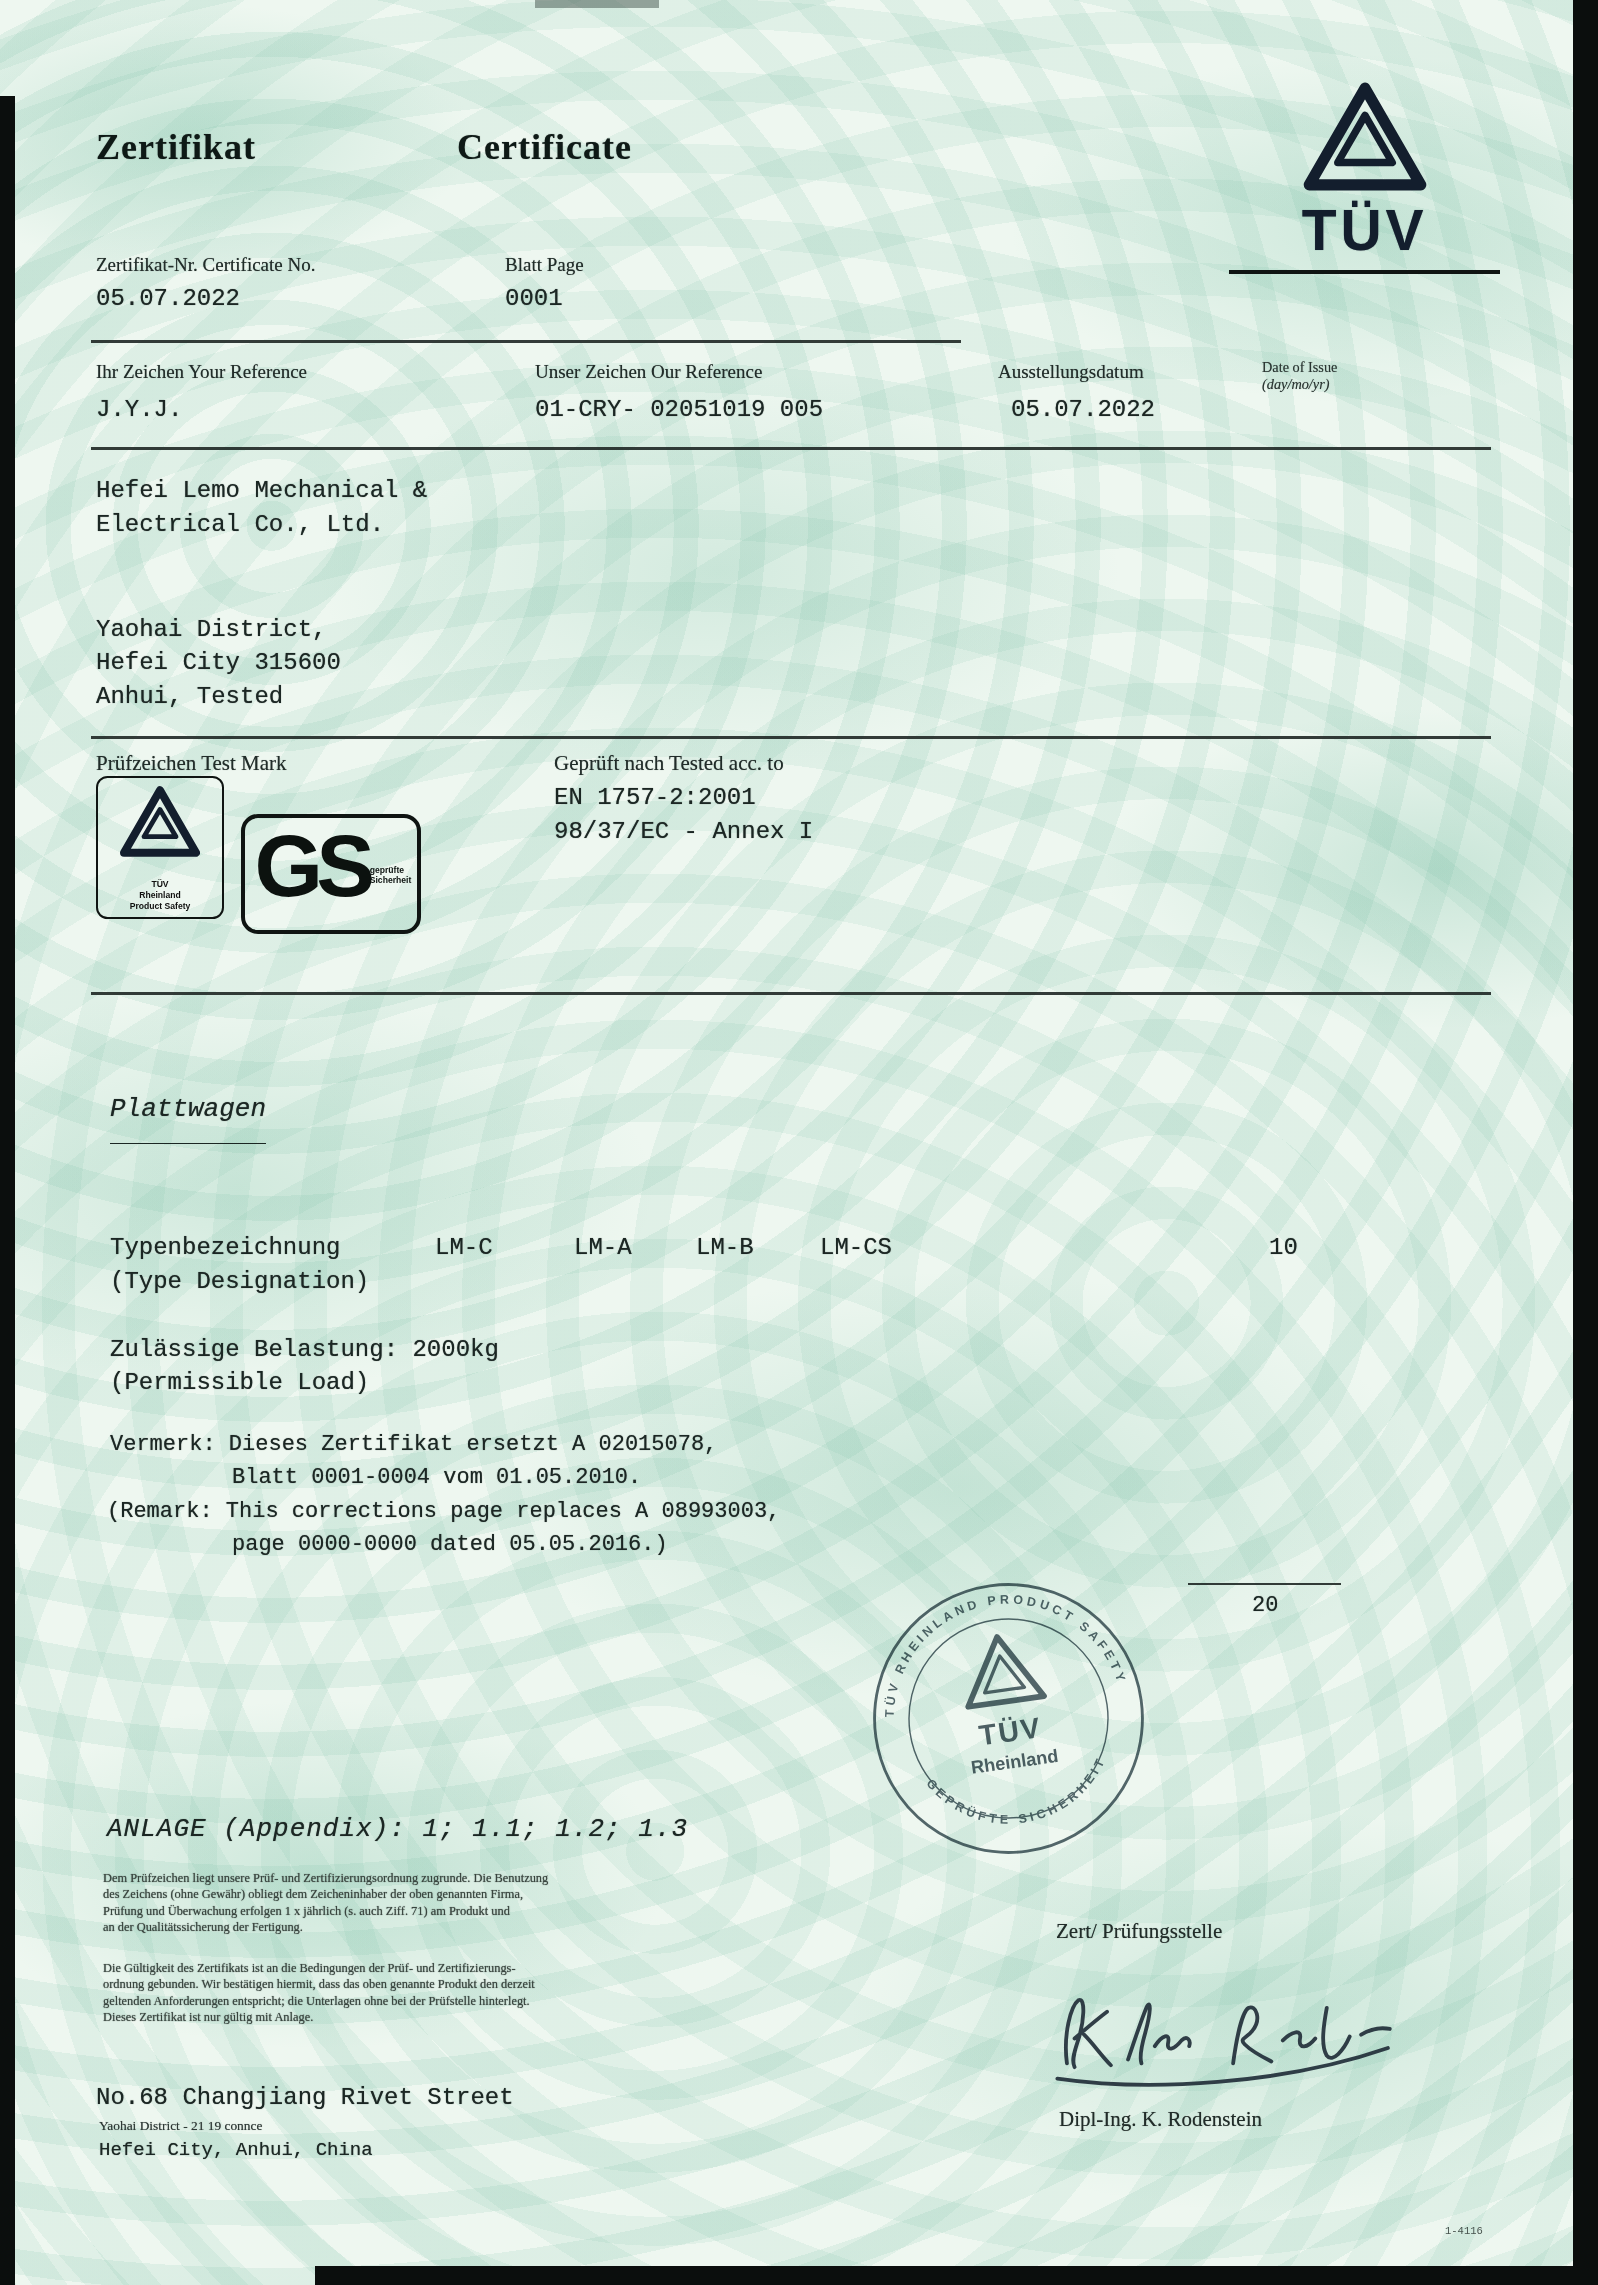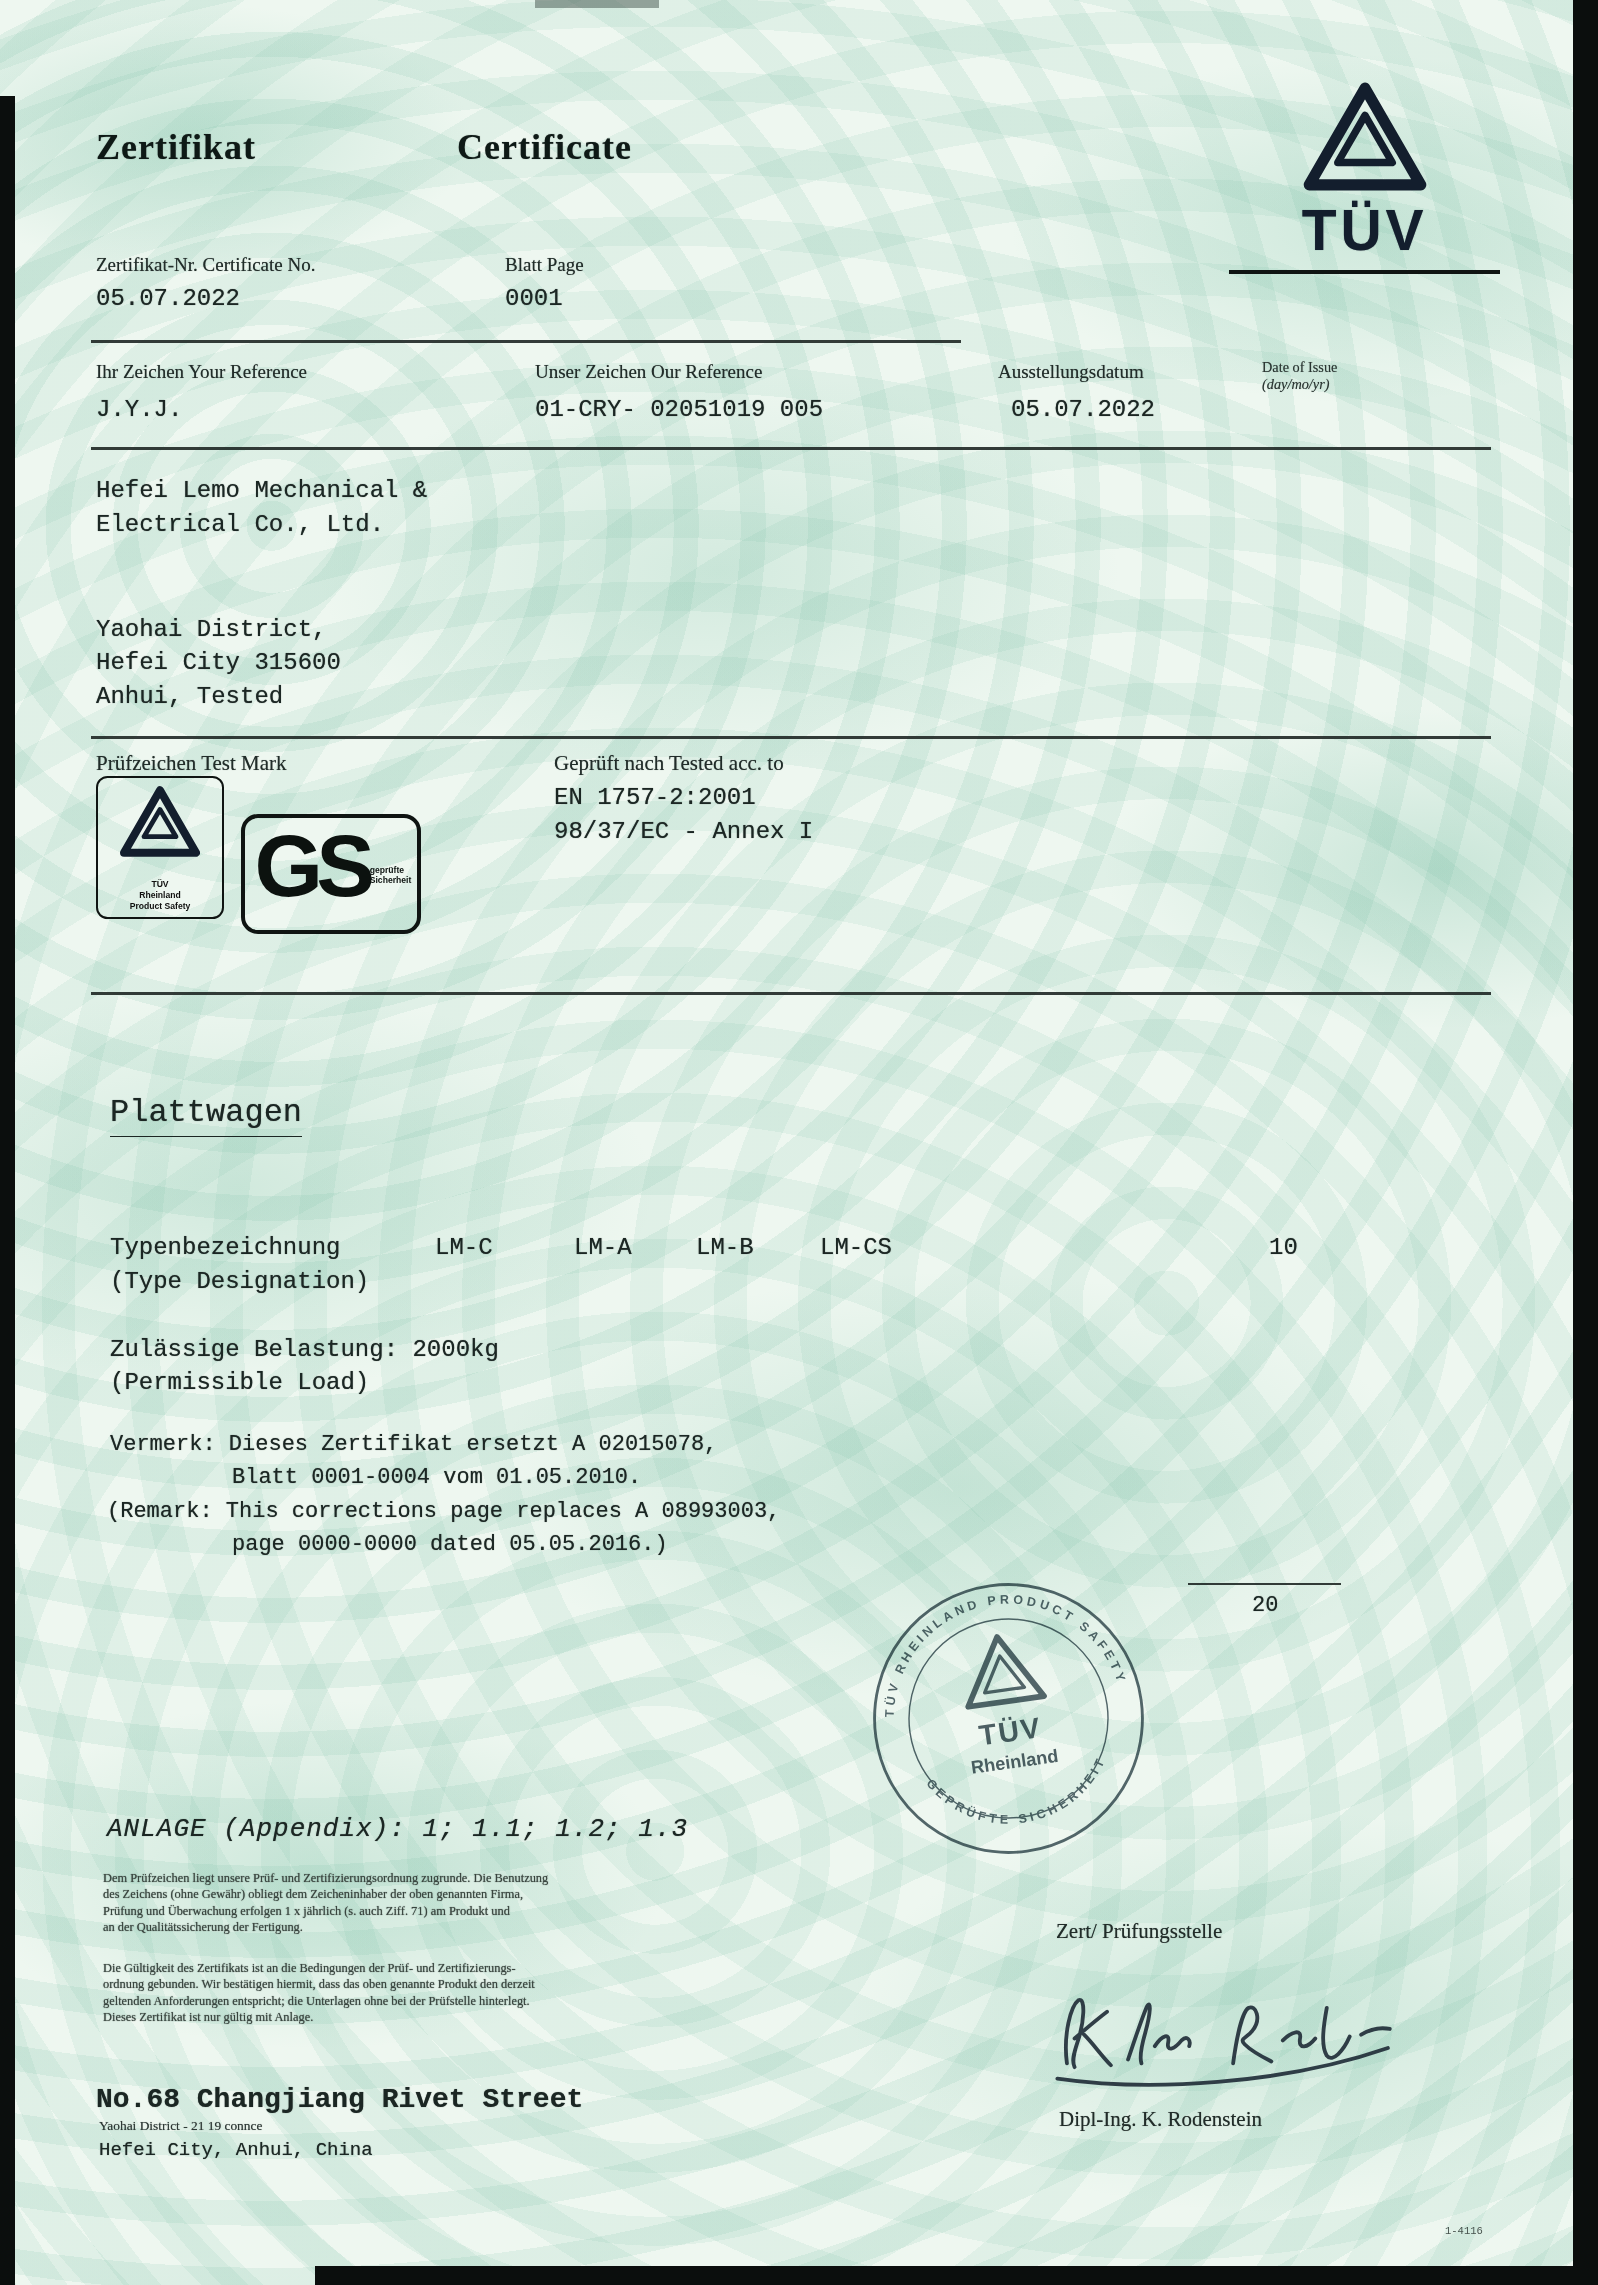--- a/index.html
+++ b/index.html
@@ -42,37 +42,37 @@
   .hr { position:absolute; height:2.9px; background:#19211f; opacity:.88; }
 
   .tuv-word { font:700 57px "Liberation Sans", sans-serif; color:#131e2d; letter-spacing:3.8px; text-shadow:0 0 1px rgba(19,30,45,.5); }
   .tuv-tri path { fill:none; stroke:#131e2d; stroke-linejoin:round; }
 
   .mark-box { position:absolute; border:2.9px solid #0f1412; border-radius:11.5px; }
   .mark-caption { position:absolute; left:0; right:0; text-align:center; font:700 8.6px "Liberation Sans", sans-serif; color:#10100f; line-height:9.6px; }
   .gs-letters { position:absolute; left:9.6px; top:3.8px; font:700 88px "Liberation Sans", sans-serif; letter-spacing:-6.7px; color:#0c120f; line-height:1; }
   .gs-caption { position:absolute; right:5.7px; top:48px; font:700 8.6px "Liberation Sans", sans-serif; color:#0c120f; line-height:9.6px; text-align:left; }
 
-  .product-name { font-size:32px; border-bottom:1.9px solid #1b2623; padding-bottom:5px; }
+  .product-name { font-size:26px; border-bottom:1.9px solid #1b2623; padding-bottom:19px;font-style:italic; }
   .anlage { font-size:26px; letter-spacing:1px;font-style:italic; }
 
   .fine { font:400 12.4px/16.3px "Liberation Serif", serif; color:#39453f; text-shadow:0 0 1.1px rgba(57,69,63,.85); white-space:normal; width:621px; }
 
   .stamp { position:absolute; width:287px; height:287px; opacity:.85; transform:rotate(-8deg); mix-blend-mode:multiply; }
   .st-ring { fill:none; stroke:#3a4e57; stroke-width:3; }
   .st-ring.thin { stroke-width:1.5; }
   .st-tri { fill:none; stroke:#3a4e57; stroke-width:6; stroke-linejoin:round; }
   .st-tri.thin { stroke-width:3.5; }
   .st-tuv { font:700 30px "Liberation Sans", sans-serif; fill:#33464e; letter-spacing:2px; }
   .st-rh  { font:700 19px "Liberation Sans", sans-serif; fill:#33464e; }
   .st-ring-text { font:700 13px "Liberation Sans", sans-serif; fill:#3a4e57; letter-spacing:4px; }
 
   .sig-svg path { fill:none; stroke:#222f3a; stroke-width:4; stroke-linecap:round; stroke-linejoin:round; opacity:.92; }
 
-  .footer-street { font-size:28px; font-weight:700; }
+  .footer-street { font-size:24px; font-weight:400; }
   .footer-district { font:400 13.4px "Liberation Serif", serif; color:#2c3734; text-shadow:0 0 0.8px rgba(44,55,52,.6); }
   .corner-code { font:400 10.5px "Liberation Mono", monospace; color:#46524d; }
 </style>
 </head>
 <body>
 
 <div class="page">
 
   <div class="edge" style="left:0;top:96px;bottom:0;width:15.3px"></div>
   <div class="edge" style="right:0;top:0;bottom:0;width:25px"></div>

